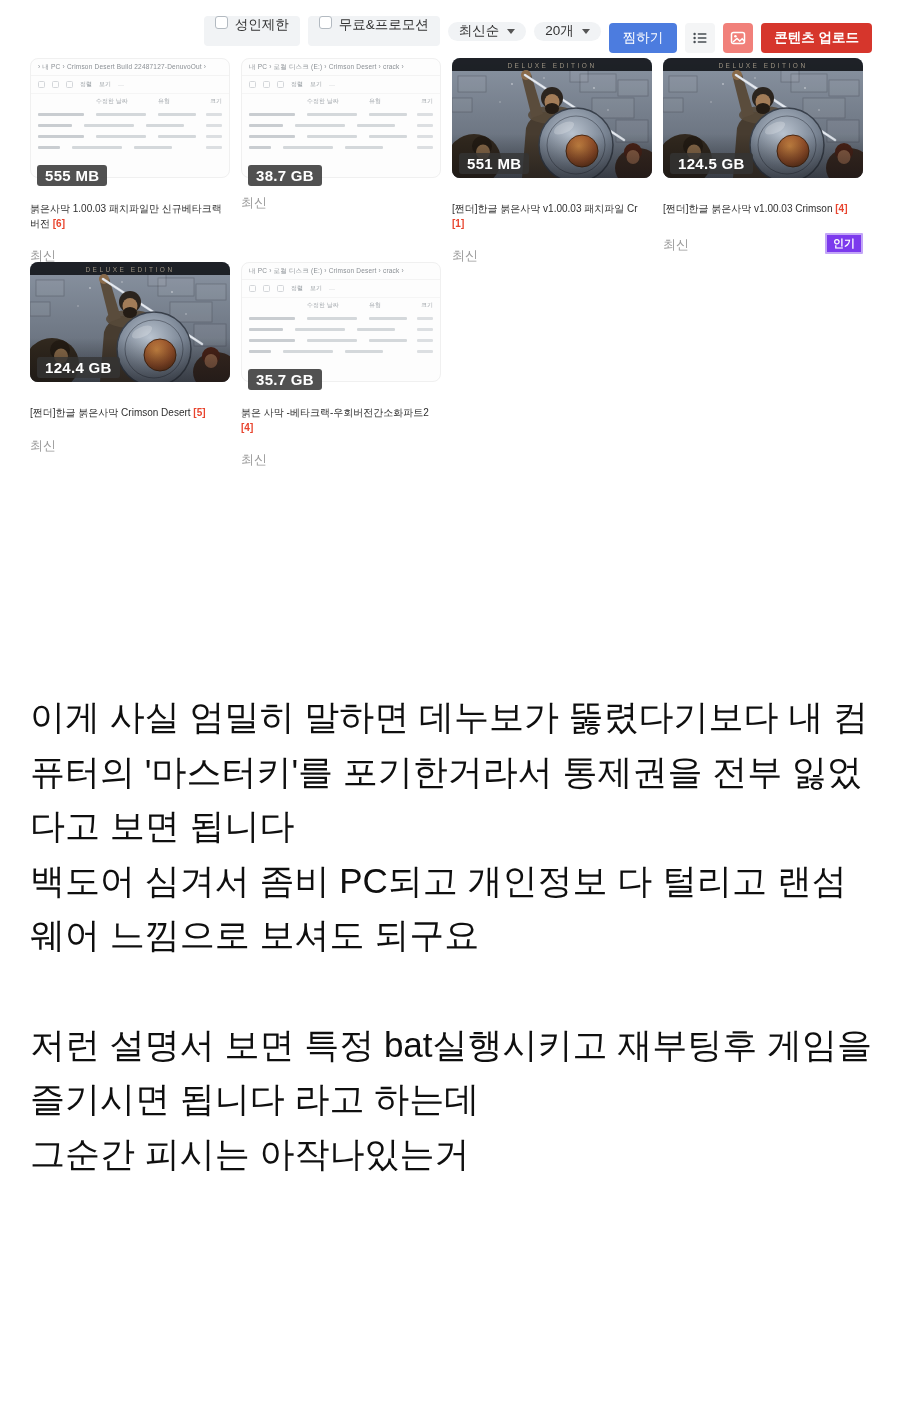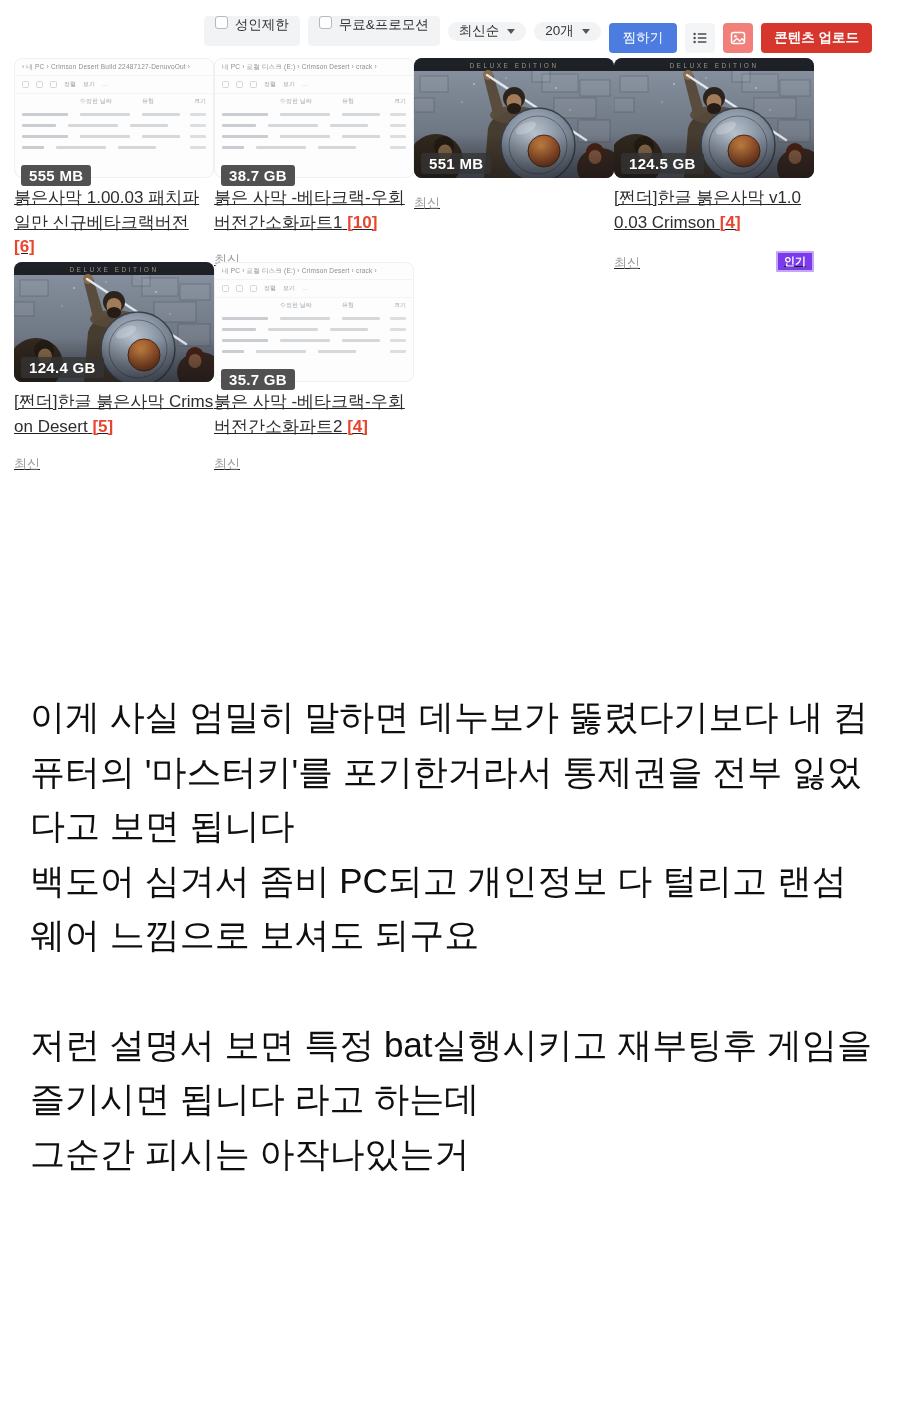--- a/index.html
+++ b/index.html
@@ -18,22 +18,22 @@
            border-top:5px solid #555; }
   .btn { display:flex; align-items:center; justify-content:center; height:30px; border:none;
          border-radius:4px; font-size:13.5px; cursor:pointer; font-family:inherit;margin-top:14px; }
   .btn-fav { background:#4c7cdf; color:#fff; padding:0 14px; }
   .btn-icon { width:30px; padding:0; }
   .btn-list { background:#f4f5f6; }
   .btn-img { background:#f1807a; }
   .btn-upload { background:#d6362c; color:#fff; padding:0 13px; font-weight:bold; }
 
   
-  .grid { position:absolute; top:58px; left:14px; width:833px; display:grid;
-          grid-template-columns:repeat(4,200px); grid-auto-rows:204px;text-decoration:underline; }
+  .grid { position:absolute; top:58px; left:30px; width:833px; display:grid;
+          grid-template-columns:repeat(4,200px); column-gap:11px; grid-auto-rows:204px; }
   .card { width:200px; position:relative; cursor:pointer; }
   .thumb { position:relative; width:200px; height:120px; border-radius:8px; overflow:visible; }
   .thumb-inner { position:absolute; inset:0; border-radius:8px; overflow:hidden; }
 
   
   .explorer .thumb-inner { background:#fdfdfd; border:1px solid #f0f0f0; }
   .x-crumb { font-size:6.5px; color:#8a8f94; padding:4px 7px 3px; white-space:nowrap; overflow:hidden;
              border-bottom:1px solid #f3f3f3; letter-spacing:.2px; }
   .x-tools { display:flex; align-items:center; gap:7px; padding:4px 7px; font-size:6px; color:#9aa0a5;
              border-bottom:1px solid #f5f5f5; }
@@ -53,21 +53,21 @@
   .x-row:last-child .n { width:22px; }
 
   
   .size-badge { position:absolute; left:7px; background:rgba(62,62,62,.9); color:#fff;
                 font-size:15px; font-weight:bold; padding:2px 8px; border-radius:3px; z-index:3;
                 letter-spacing:.3px; }
   .explorer .size-badge { bottom:-8px; }
   .game .size-badge { bottom:4px; background:rgba(52,52,52,.78); }
 
   
-  .title { margin-top:8px; font-size:17px; line-height:1.45; color:#2e2e2e; word-break:break-all; }
+  .title { margin-top:24px; font-size:10px; line-height:1.45; color:#2e2e2e; word-break:break-all; }
   .count { color:#e8442e; font-weight:bold; }
   .status { margin-top:16px; font-size:13px; color:#9a9a9a; display:flex; align-items:flex-end;
             justify-content:space-between; }
   .pop-badge { background:#7c3aed; border:2px solid #c3a6f7; color:#fff; font-size:11px;
                padding:1px 6px; border-radius:1px; font-weight:bold; }
 
   .game .thumb-inner svg { display:block; width:100%; height:100%; }
 
   
   .comment { position:absolute; top:690px; left:30px; width:846px; font-size:35px;
@@ -282,37 +282,37 @@
           </div>
         <div class="x-row">
             <i class="n"></i>
             <i class="d"></i>
             <i class="t"></i>
             <i class="s"></i>
           </div>
       </div>
       <div class="size-badge">38.7 GB</div>
     </div>
-    <div class="title">
-      <span>붉은 사막 -베타크랙-우회버전간소화파트1</span>
-      <span class="count">[10]</span>
-    </div>
     <div class="status">
       <span>최신</span>
     </div>
   </div>
 
   <div class="card game">
     <div class="thumb">
       <div class="thumb-inner">
         <svg viewBox="0 0 200 120">
             <use href="#crimson-art"></use>
           </svg>
       </div>
       <div class="size-badge">551 MB</div>
+    </div>
+    <div class="title">
+      <span>[쩐더]한글 붉은사막 v1.00.03 패치파일 Cr</span>
+      <span class="count">[1]</span>
     </div>
     <div class="status">
       <span>최신</span>
     </div>
   </div>
 
   <div class="card game">
     <div class="thumb">
       <div class="thumb-inner">
         <svg viewBox="0 0 200 120">

